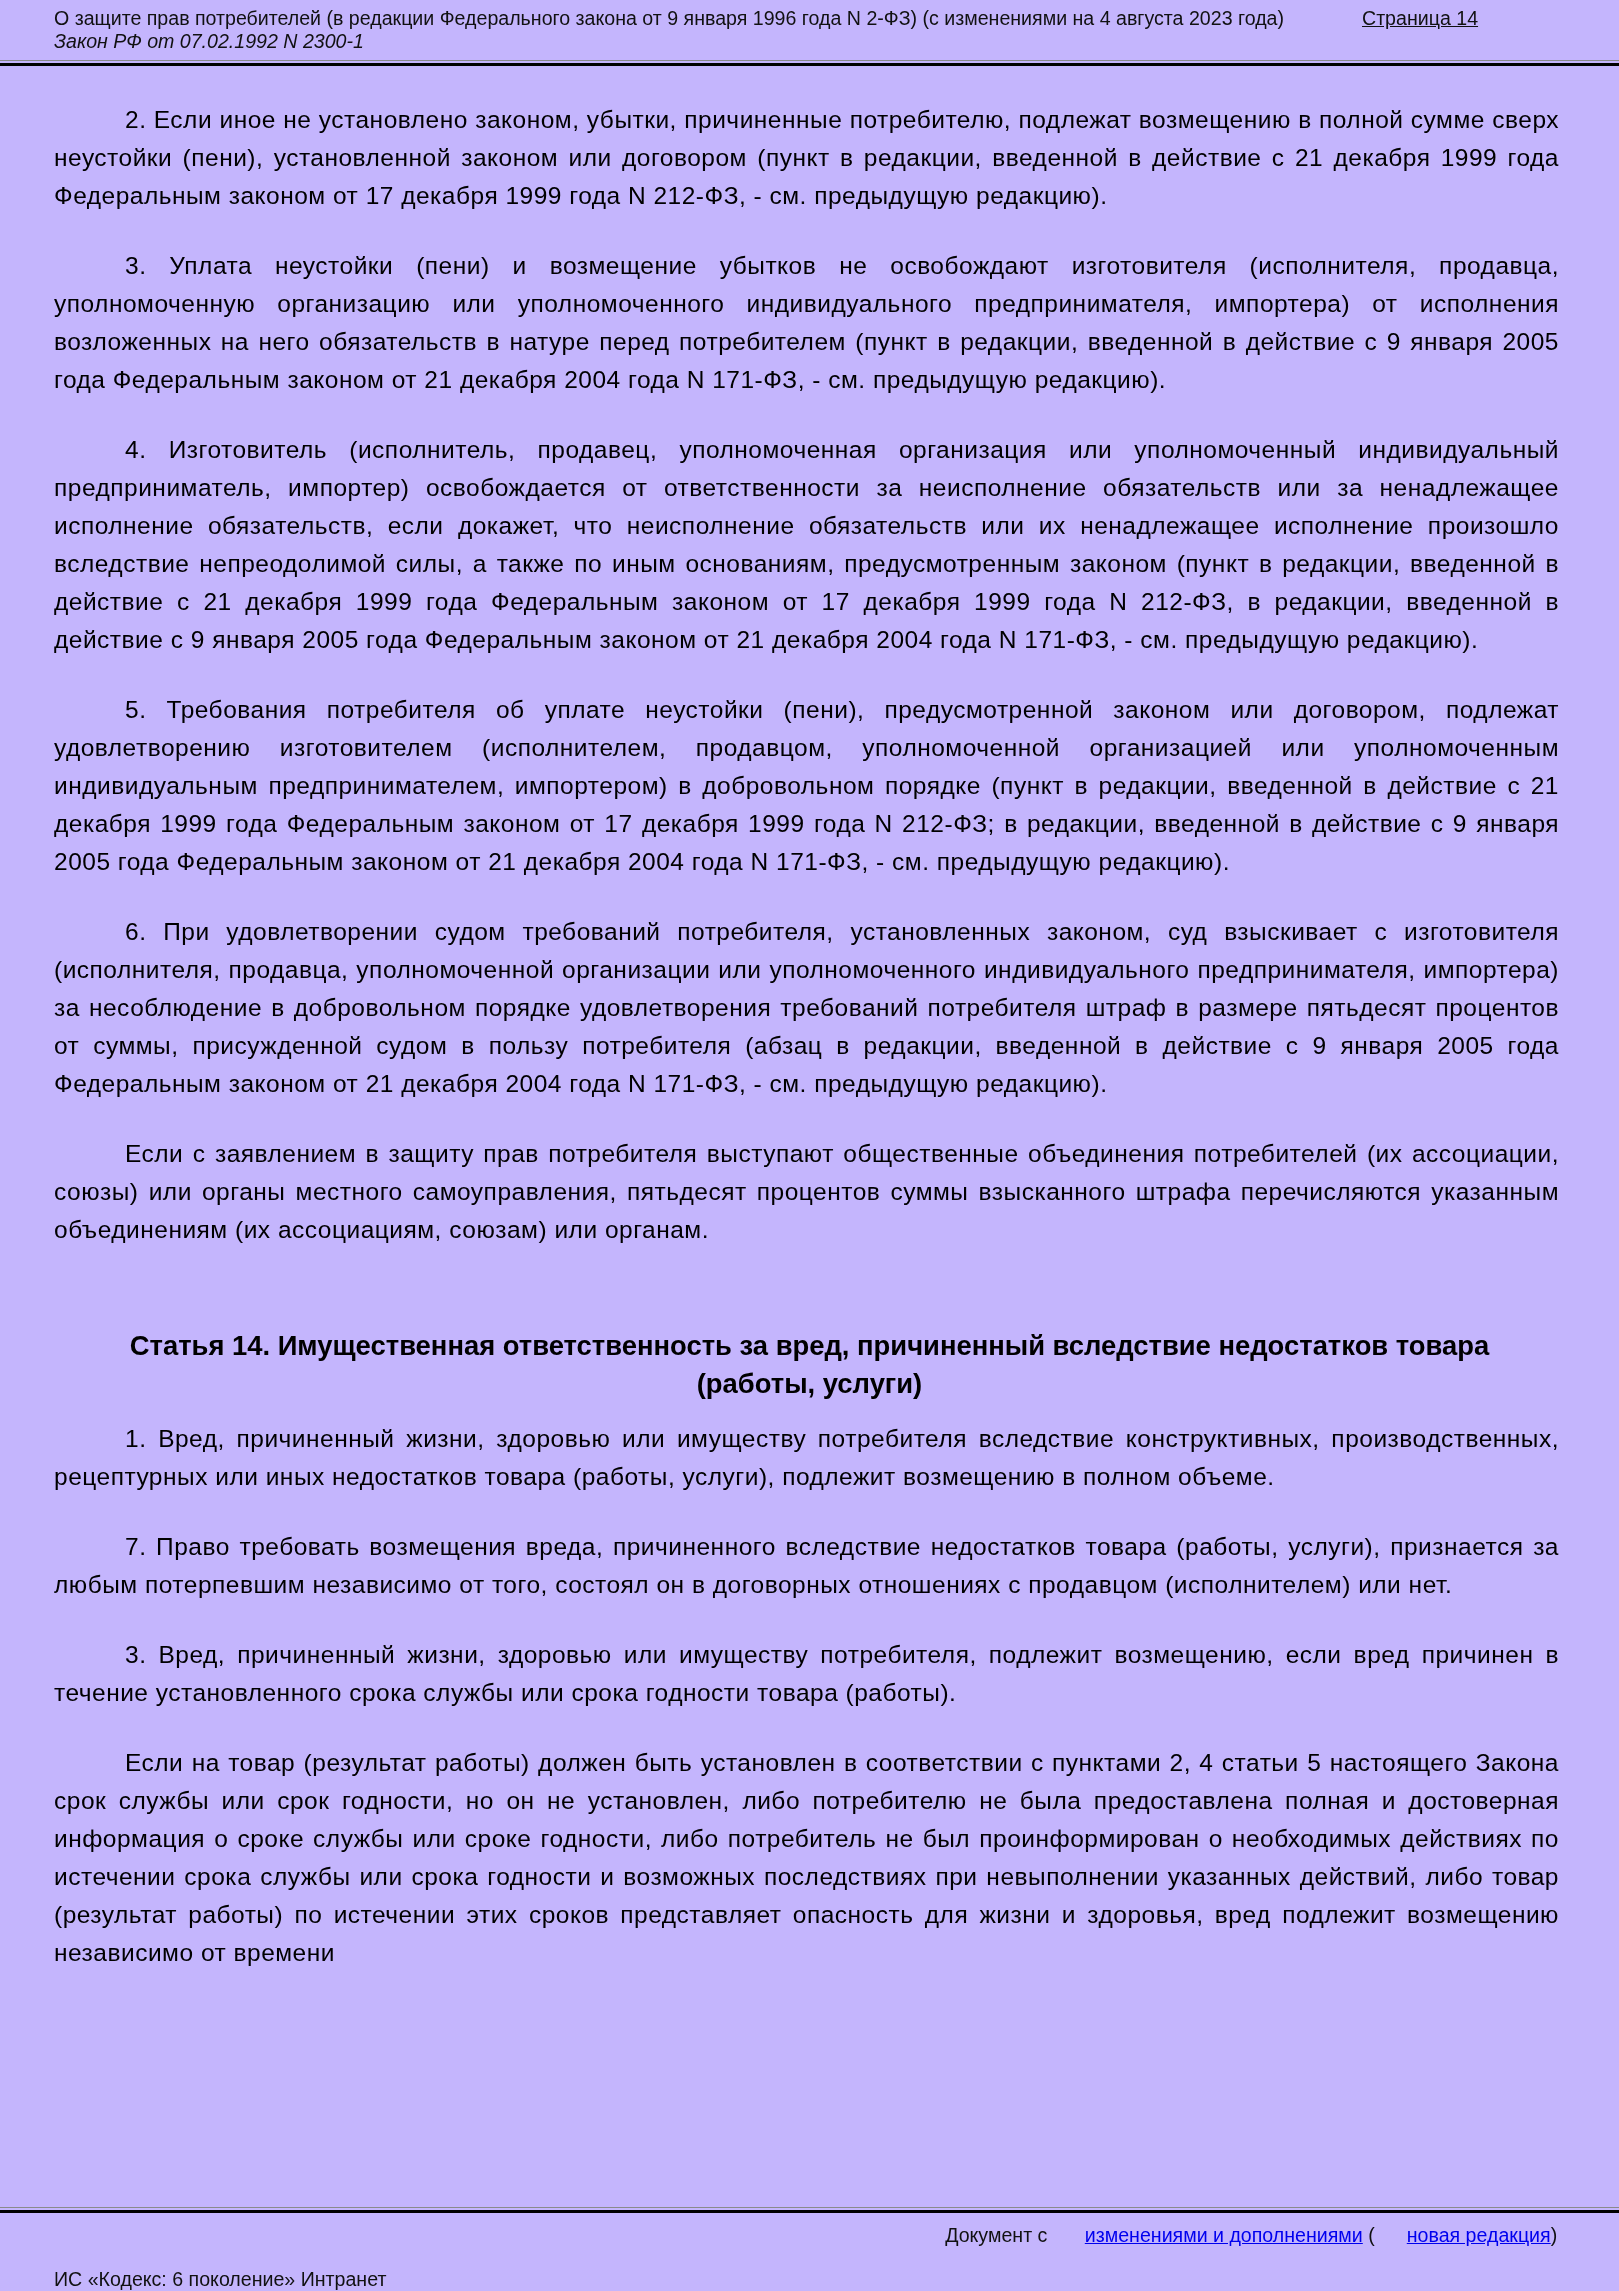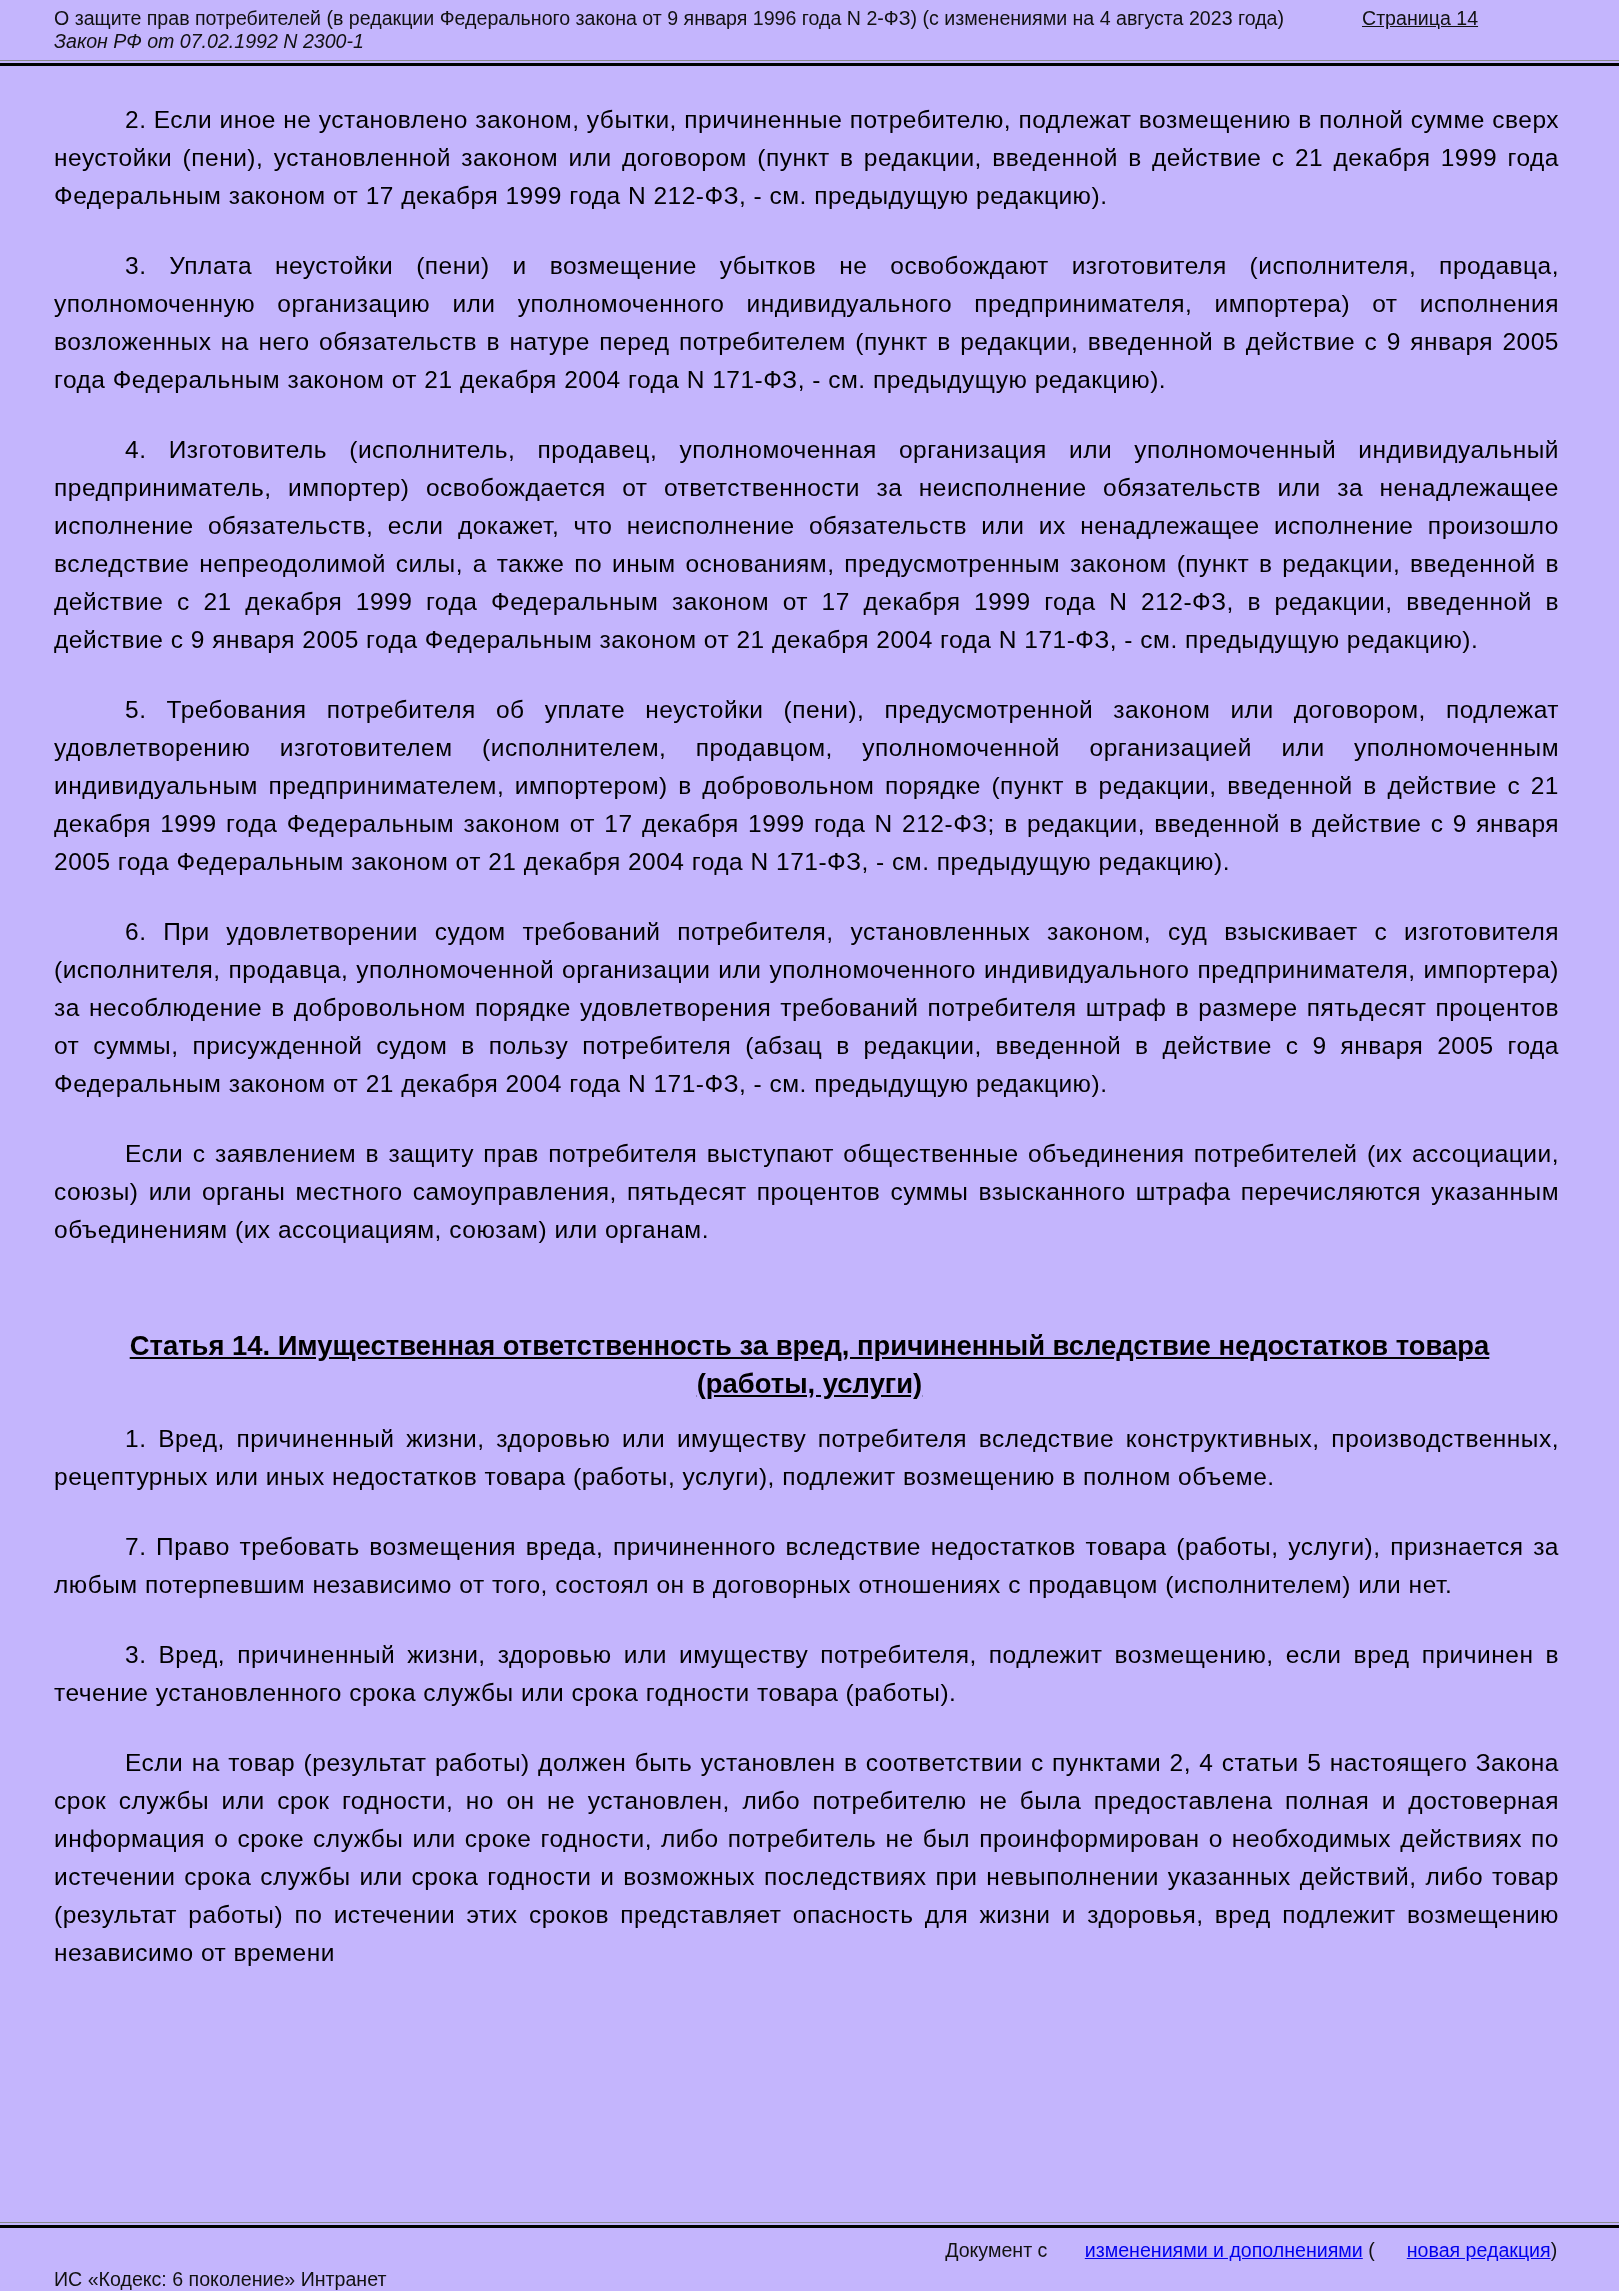--- a/index.html
+++ b/index.html
@@ -52,32 +52,31 @@
     text-indent: 71px;
     margin: 0 6px 32px 0;
   }
   .article-heading {
     font-size: 27.4px;
     font-weight: bold;
     line-height: 38px;
     text-align: center;
     max-width: 1431px;
     margin: 78px auto 17.6px auto;
-    text-decoration: underline;
   }
 
   
   .footer {
     flex: none;
     padding: 9.8px 54px 0 54px;
     font-size: 19.6px;
     color: #111;
   }
   .footer-doc-line { text-align: right; padding-right: 7.8px; line-height: 25.5px; }
-  .footer-source { text-align: left; line-height: 25.5px; margin-top: 3px; }
+  .footer-source { text-align: left; line-height: 25.5px; margin-top: 18px; }
   a.doc-link { color: #0000ee; text-decoration: underline; cursor: pointer; margin-left: 32px; }
 </style>
 </head>
 <body>
 
 <div class="page">
 
   <div class="header">
     <div class="header-row">
       <div class="header-title">О защите прав потребителей (в редакции Федерального закона от 9 января 1996 года N 2-ФЗ) (с изменениями на 4 августа 2023 года)</div>

